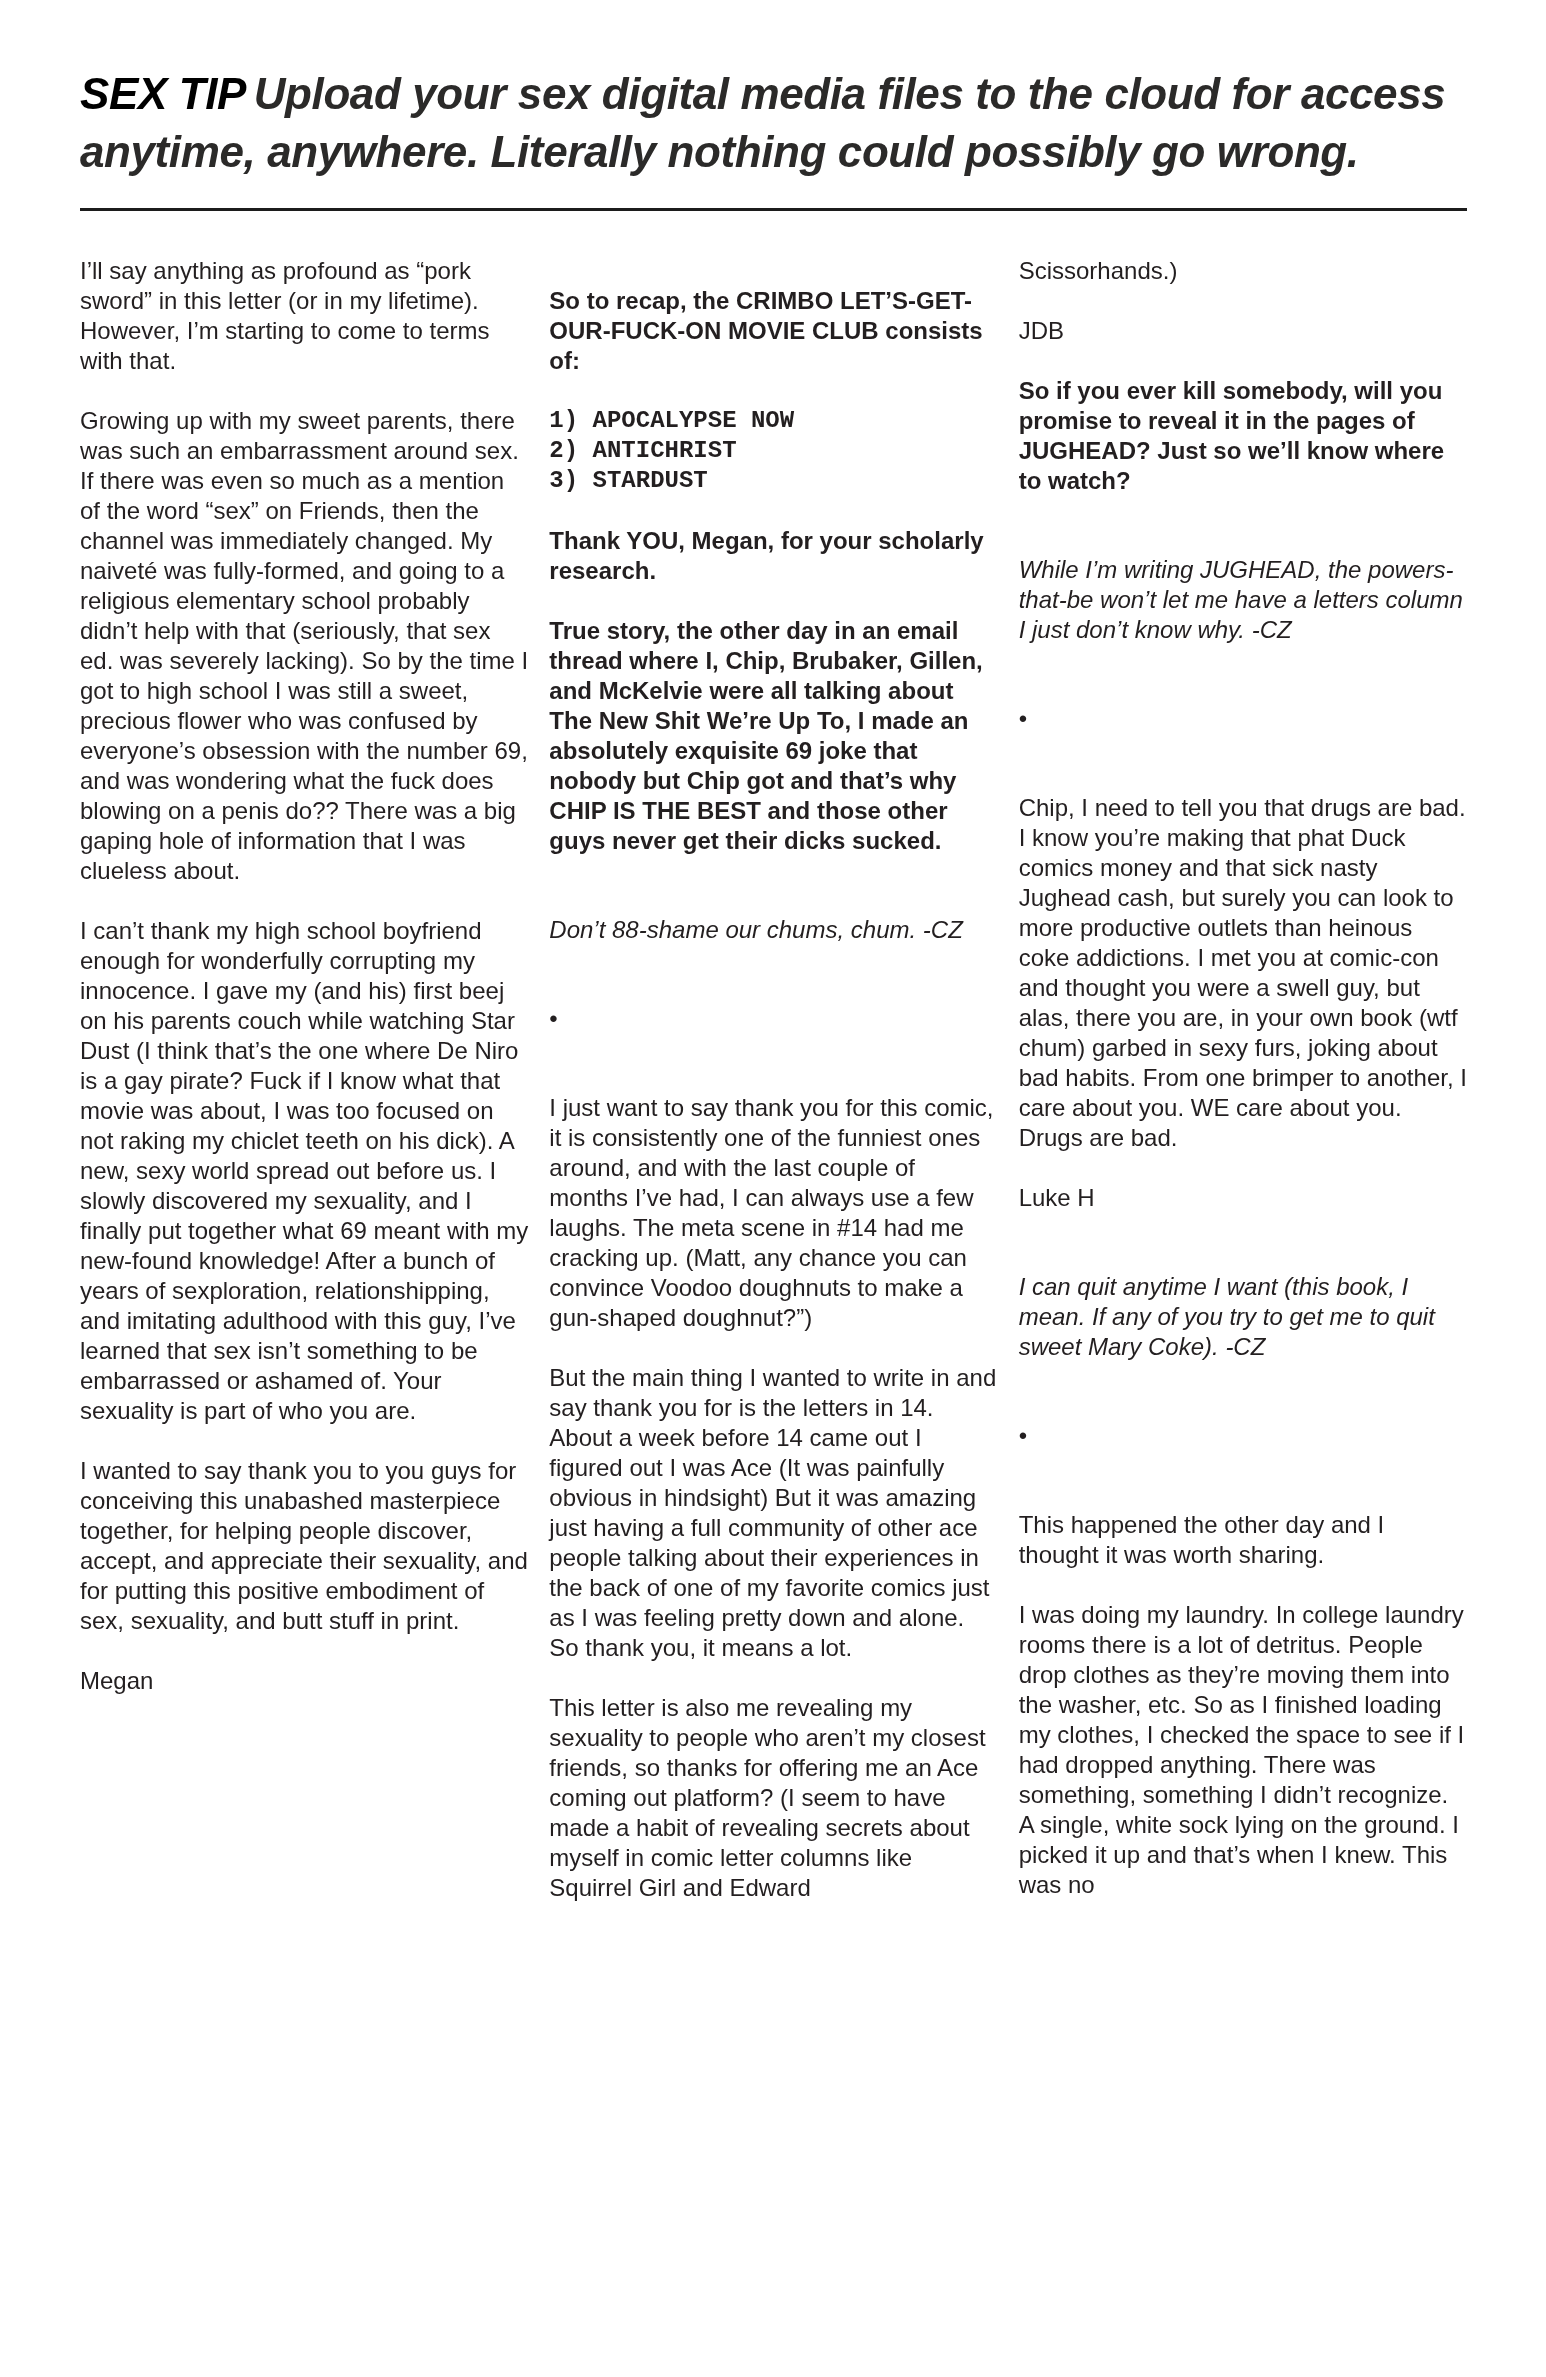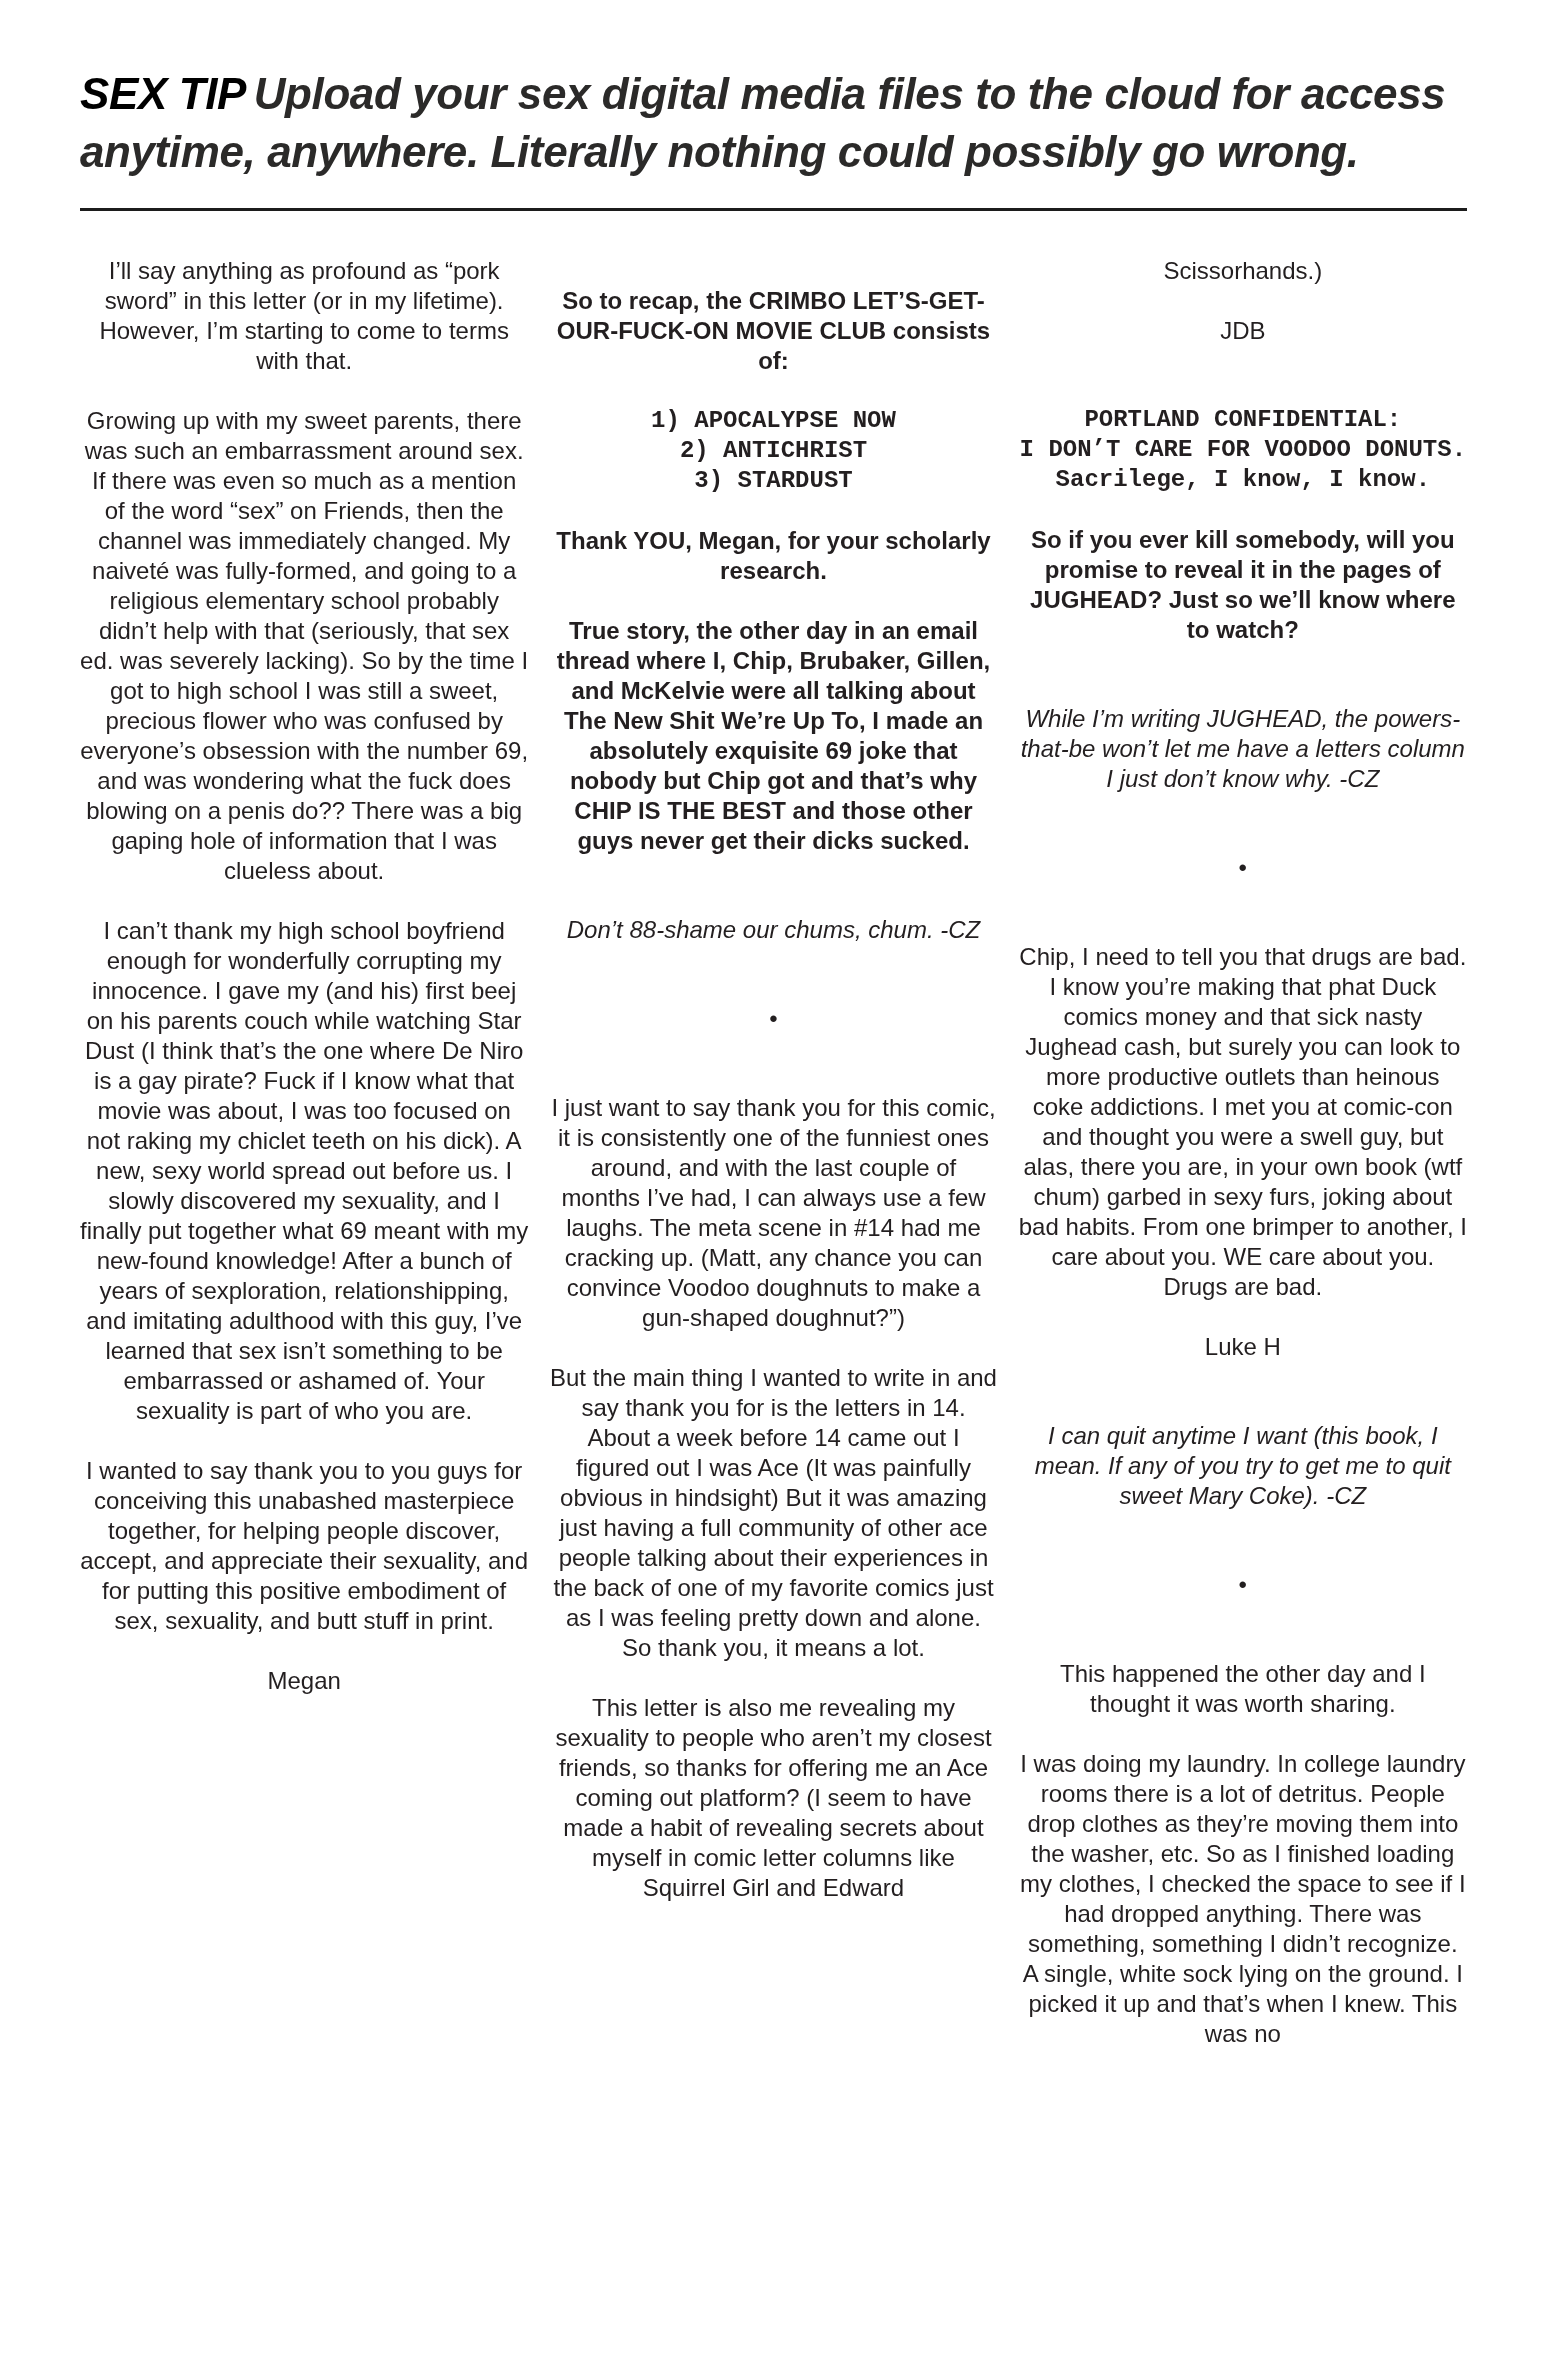--- a/index.html
+++ b/index.html
@@ -32,21 +32,20 @@
   .rule {
     margin: 26.5px 80px 0 80px;
     border: none;
     border-top: 3.9px solid #1c1c1c;
     height: 0;
   }
   .columns {
     display: flex;
     gap: 21px;
     margin: 45px 80px 0 80px;
-    text-align: center;
   }
   .col {
     flex: 1 1 0;
     min-width: 0;
     font-size: 24px;
     line-height: 30px;
   }
   .p { margin: 0 0 30px 0; }
   .b { font-weight: bold; }
   .bi { font-weight: normal; font-style: italic; }
@@ -88,24 +87,20 @@
       <p class="p bi mt2">Don’t 88-shame our chums, chum. -CZ</p>
       <p class="p sep">•</p>
       <p class="p">I just want to say thank you for this comic, it is consistently one of the funniest ones around, and with the last couple of months I’ve had, I can always use a few laughs. The meta scene in #14 had me cracking up. (Matt, any chance you can convince Voodoo doughnuts to make a gun-shaped doughnut?”)</p>
       <p class="p">But the main thing I wanted to write in and say thank you for is the letters in 14. About a week before 14 came out I figured out I was Ace (It was painfully obvious in hindsight) But it was amazing just having a full community of other ace people talking about their experiences in the back of one of my favorite comics just as I was feeling pretty down and alone. So thank you, it means a lot.</p>
       <p class="p">This letter is also me revealing my sexuality to people who aren’t my closest friends, so thanks for offering me an Ace coming out platform? (I seem to have made a habit of revealing secrets about myself in comic letter columns like Squirrel Girl and Edward</p>
     </div>
 
     <div class="col">
       <p class="p">Scissorhands.)</p>
       <p class="p">JDB</p>
-      <p class="p b mt2">
-        <span class="line">PORTLAND CONFIDENTIAL:</span>
-        <span class="line">I DON’T CARE FOR VOODOO DONUTS. Sacrilege, I know, I know.</span>
-      </p>
       <p class="p b">So if you ever kill somebody, will you promise to reveal it in the pages of JUGHEAD? Just so we’ll know where to watch?</p>
       <p class="p bi mt2">While I’m writing JUGHEAD, the powers-that-be won’t let me have a letters column I just don’t know why. -CZ</p>
       <p class="p sep">•</p>
       <p class="p">Chip, I need to tell you that drugs are bad. I know you’re making that phat Duck comics money and that sick nasty Jughead cash, but surely you can look to more productive outlets than heinous coke addictions. I met you at comic-con and thought you were a swell guy, but alas, there you are, in your own book (wtf chum) garbed in sexy furs, joking about bad habits. From one brimper to another, I care about you. WE care about you. Drugs are bad.</p>
       <p class="p">Luke H</p>
       <p class="p bi mt2">I can quit anytime I want (this book, I mean. If any of you try to get me to quit sweet Mary Coke). -CZ</p>
       <p class="p sep">•</p>
       <p class="p">This happened the other day and I thought it was worth sharing.</p>
       <p class="p">I was doing my laundry. In college laundry rooms there is a lot of detritus. People drop clothes as they’re moving them into the washer, etc. So as I finished loading my clothes, I checked the space to see if I had dropped anything. There was something, something I didn’t recognize. A single, white sock lying on the ground. I picked it up and that’s when I knew. This was no</p>
     </div>

